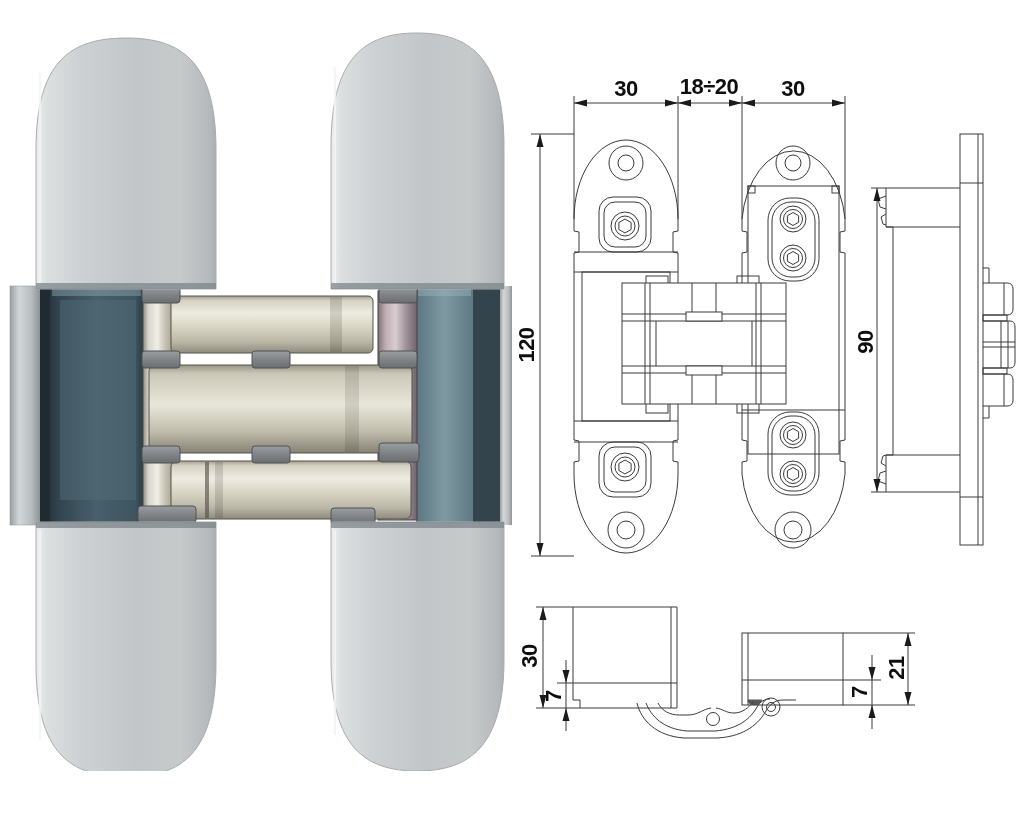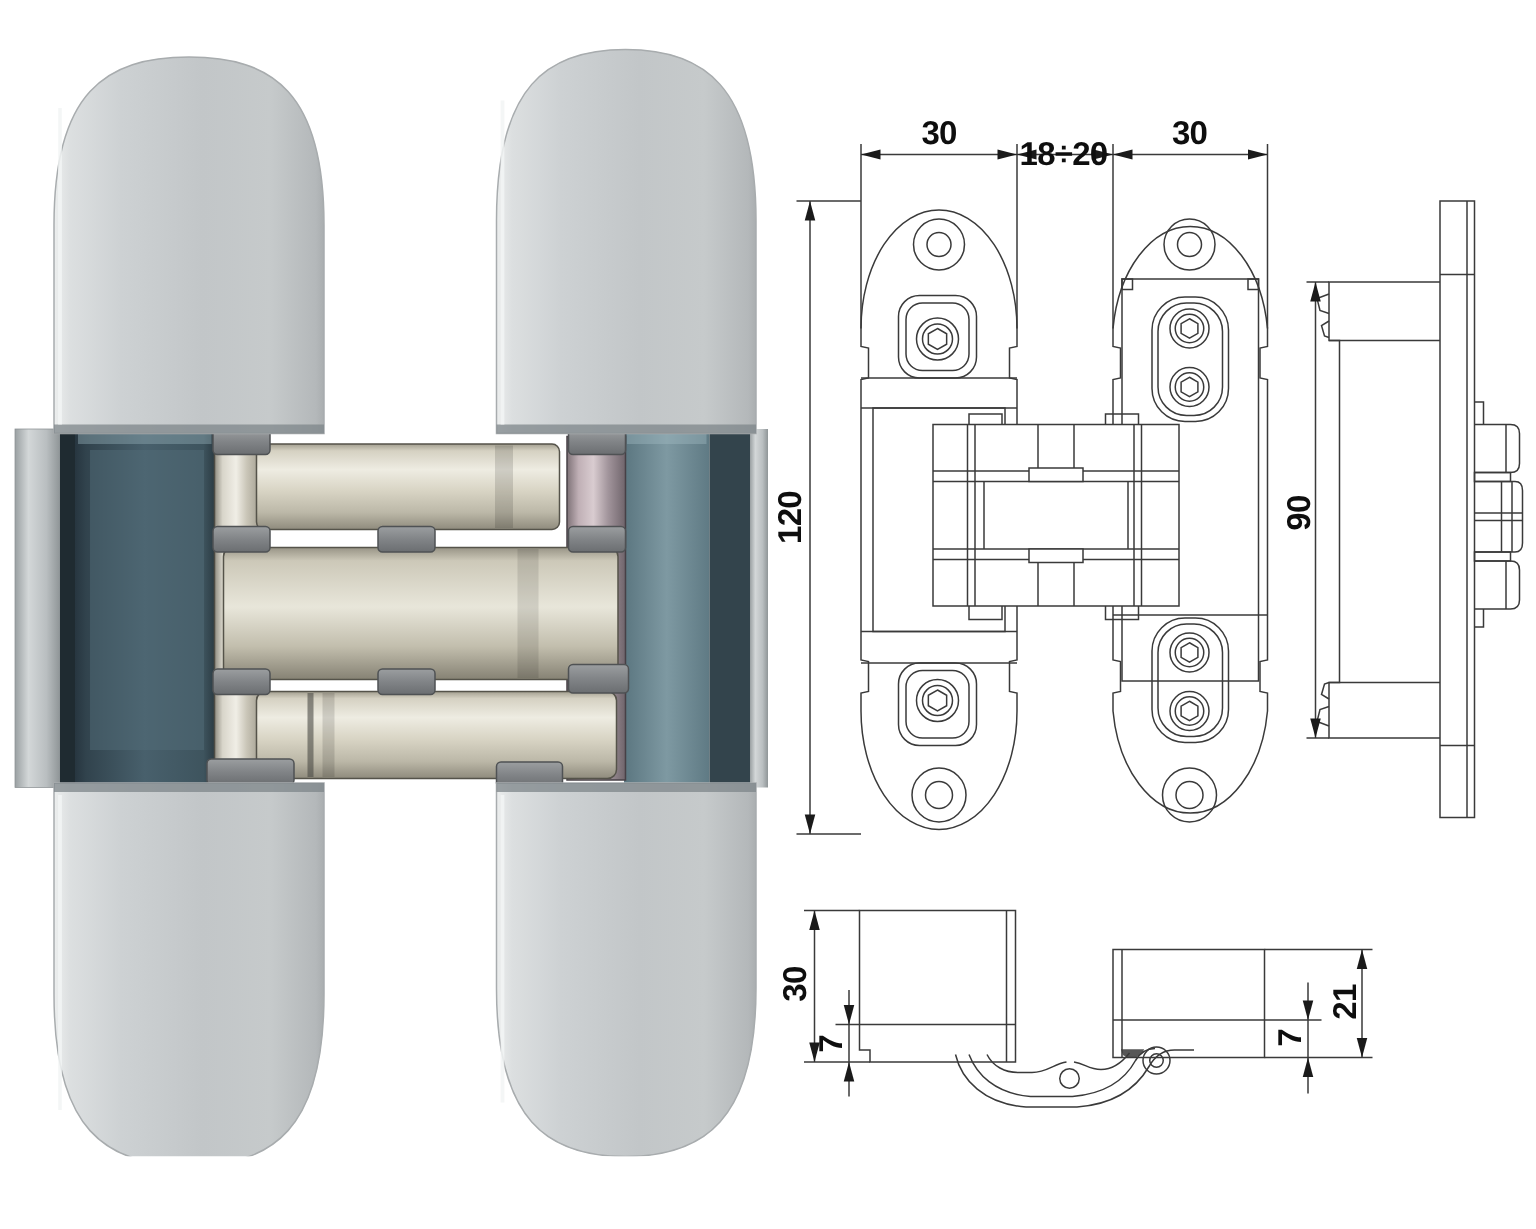--- a/index.html
+++ b/index.html
@@ -343,21 +343,21 @@
         <line x1="872" y1="705" x2="872" y2="729"></line>
         <g fill="#1a1a1a" stroke="none">
           <polygon points="872,680 868.5,667 875.5,667"></polygon>
           <polygon points="872,705 868.5,718 875.5,718"></polygon>
         </g>
       </g>
     </g>
   </svg>
 
   <div class="dim-label" style="left:584px;top:76px;">30</div>
-  <div class="dim-label" style="left:667px;top:90px;">18÷20</div>
+  <div class="dim-label" style="left:667px;top:74px;">18÷20</div>
   <div class="dim-label" style="left:751px;top:76px;">30</div>
   <div class="dim-label vert" style="left:485px;top:332px;">120</div>
   <div class="dim-label vert" style="left:824px;top:329px;">90</div>
   <div class="dim-label vert" style="left:488px;top:643px;">30</div>
   <div class="dim-label vert" style="left:512px;top:683px;">7</div>
   <div class="dim-label vert" style="left:818px;top:679px;">7</div>
   <div class="dim-label vert" style="left:855px;top:655px;">21</div>
 </div>
 
 </body></html>

